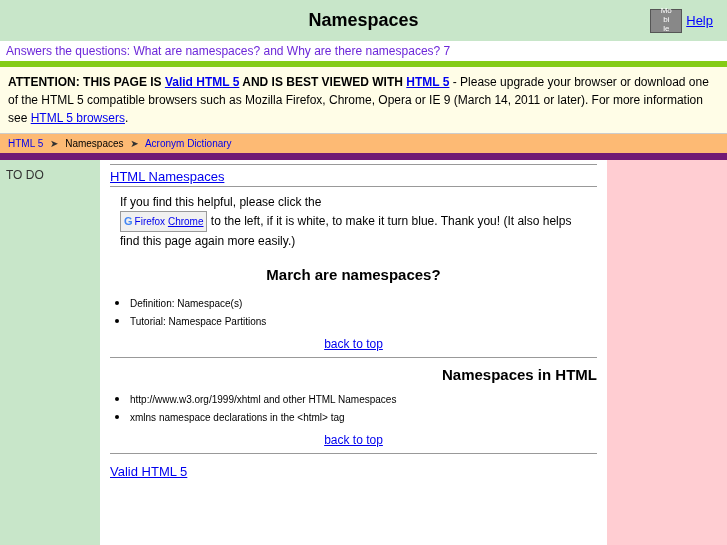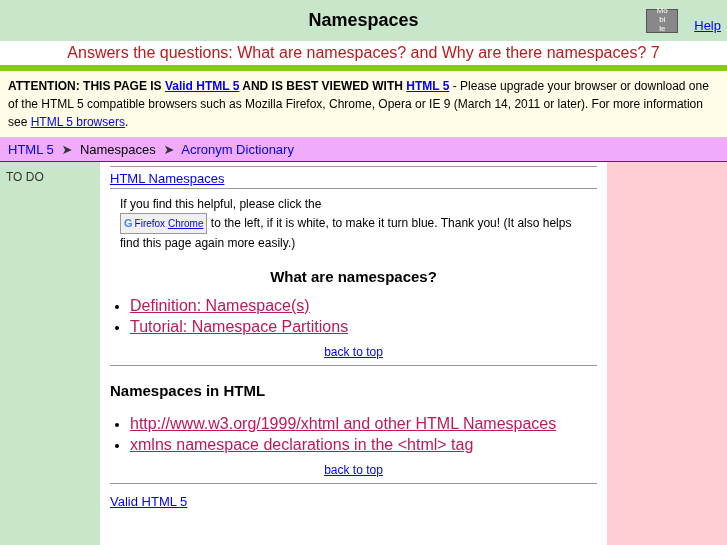--- a/index.html
+++ b/index.html
@@ -1,35 +1,35 @@
 <!DOCTYPE html>
 <html><head>
   <meta charset="utf-8">
   <style>
     * { margin: 0; padding: 0; box-sizing: border-box; }
     body { font-family: Arial, sans-serif; font-size: 13px; background: #fff; width: 727px; }
 
     
     #header { background: #c8e6c9; text-align: center; padding: 10px; position: relative; }
     #header h1 { font-size: 18px; font-weight: bold; color: #000; }
-    #header-right { position: absolute; right: 6px; top: 50%; transform: translateY(-50%); display: flex; align-items: flex-end; gap: 16px; }
+    #header-right { position: absolute; right: 14px; top: 50%; transform: translateY(-50%); display: flex; align-items: center; gap: 4px; }
     .mobile-icon-box { width: 32px; height: 24px; background: #888; border: 1px solid #555; display: inline-flex; align-items: center; justify-content: center; font-size: 8px; color: #fff; line-height: 1.1; text-align: center; }
     .help-link { color: blue; text-decoration: underline; font-size: 13px; }
 
     
-    #subtitle { padding: 3px 6px; font-size: 16px; color: #b91c1c; text-align: center; }
+    #subtitle { padding: 3px 6px; font-size: 12px; color: #6d28d9; }
     #subtitle-date { float: right; font-weight: normal; }
 
     
     #attention { background: #fffde7; border-top: 6px solid #84cc16; border-bottom: 1px solid #ccc; padding: 6px 8px; font-size: 12px; line-height: 1.5; }
     #attention strong { font-size: 12px; }
     .link-blue { color: #00e; text-decoration: underline; cursor: pointer; }
 
     
-    #breadcrumb { background: #f0abfc; border-bottom: 1px solid #701a75; padding: 4px 8px; font-size: 13px; }
+    #breadcrumb { background: #fdba74; border-bottom: 7px solid #701a75; padding: 4px 8px; font-size: 10px; }
     #breadcrumb a { color: #00e; text-decoration: none; }
     .breadcrumb-sep { margin: 0 4px; color: #333; }
 
     
     #main { display: flex; }
 
     
     #sidebar-left { width: 100px; background: #c8e6c9; min-height: 400px; padding: 8px 6px; font-size: 12px; color: #333; flex-shrink: 0; }
 
     
@@ -38,28 +38,28 @@
     .content-title { font-size: 13px; color: #00e; text-decoration: underline; cursor: pointer; margin-bottom: 6px; }
 
     .google-btn-area { margin: 6px 0; font-size: 12px; line-height: 1.5; padding: 0 10px; }
     .google-btn { display: inline-flex; align-items: center; border: 1px solid #999; padding: 1px 3px; background: #f0f0f0; font-size: 10px; color: #00e; cursor: pointer; }
     .google-btn .g-icon { font-weight: bold; color: #4285f4; margin-right: 2px; font-size: 11px; }
 
     .section-heading { text-align: center; font-size: 15px; font-weight: bold; margin: 10px 0 8px 0; }
 
     .content-list { margin: 4px 0 8px 20px; }
     .content-list li { margin-bottom: 3px; }
-    .content-list li a { color: #be185d; text-decoration: underline; font-size: 16px; }
+    .content-list li a { color: #000000; font-size: 10px; }
 
     .back-to-top { text-align: center; margin: 6px 0; }
     .back-to-top a { color: #00e; text-decoration: underline; font-size: 12px; }
 
     .section-divider { border: none; border-top: 1px solid #999; margin: 6px 0; }
 
-    .section2-heading { text-align: left; font-size: 15px; font-weight: bold; margin: 16px 0; }
+    .section2-heading { text-align: right; font-size: 15px; font-weight: bold; margin: 8px 0; }
 
     
     #sidebar-right { width: 120px; background: #ffcdd2; min-height: 400px; flex-shrink: 0; }
 
     .valid-link { color: #00e; text-decoration: underline; font-size: 13px; cursor: pointer; }
   </style>
 </head>
 <body>
 
 <div id="header">
@@ -104,21 +104,21 @@
           <span class="g-icon">G</span>
           <span>Firefox</span>
           &nbsp;<span style="color:#00e;text-decoration:underline;">Chrome</span>
         </span>
         <span>to the left, if it is white, to make it turn blue. Thank you! (It also helps find this page again more easily.)</span>
       </div>
 
       
       <div style="overflow:hidden;">
 
-        <div class="section-heading">What are namespaces?</div>
+        <div class="section-heading">March are namespaces?</div>
       </div>
 
       <ul class="content-list">
         <li>
           <a>Definition: Namespace(s)</a>
         </li>
         <li>
           <a>Tutorial: Namespace Partitions</a>
         </li>
       </ul>

